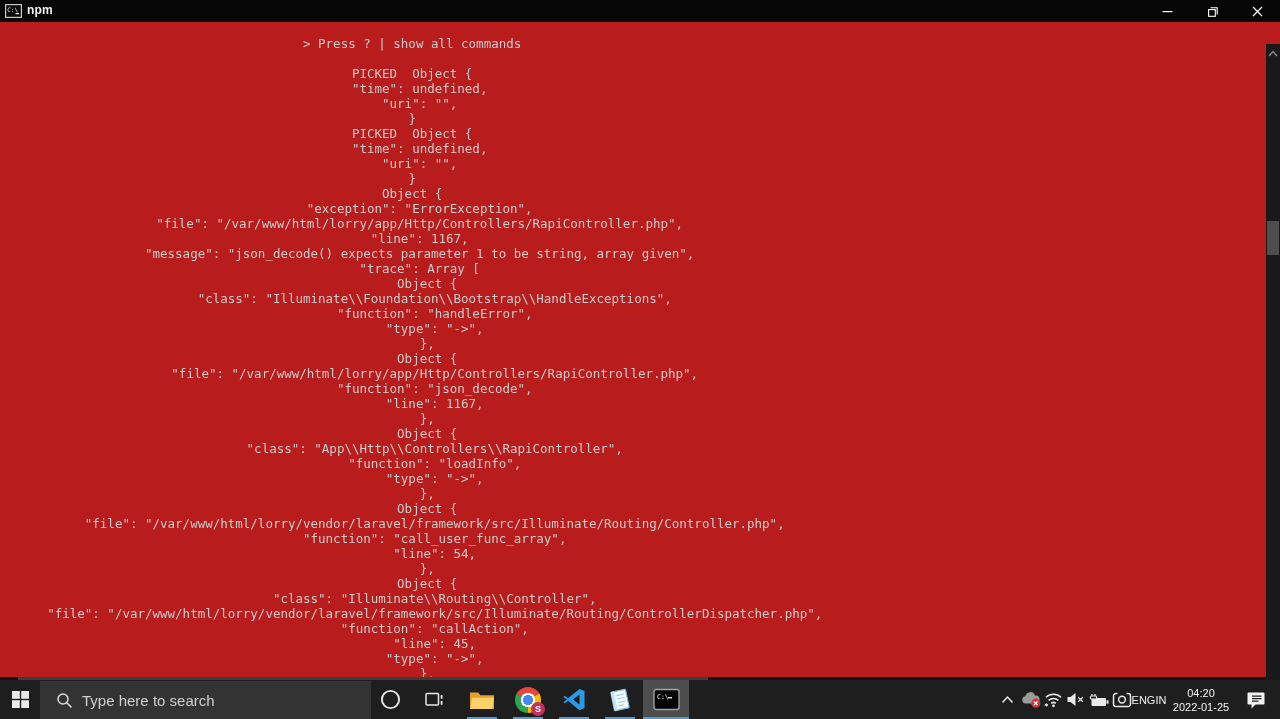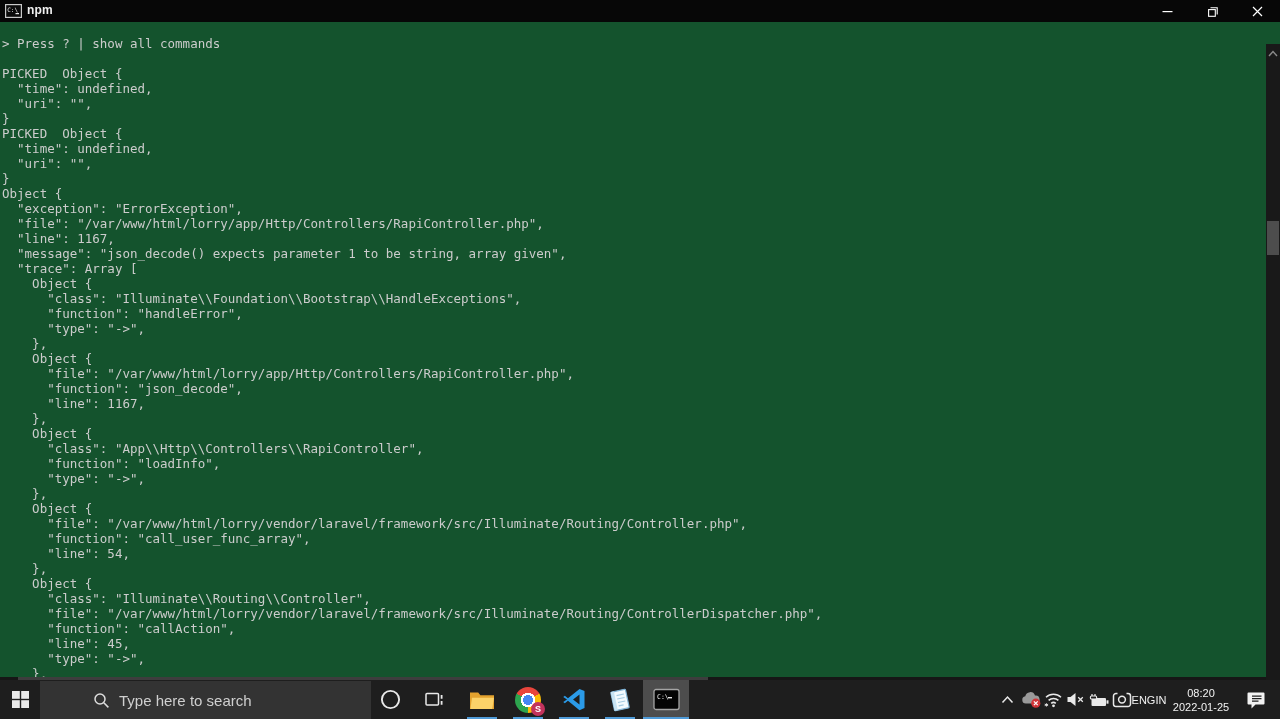--- a/index.html
+++ b/index.html
@@ -8,40 +8,40 @@
             font-family:"Liberation Sans", sans-serif; }
 
   
   .titlebar { position:absolute; left:0; top:0; width:1280px; height:22px; background:#070707; }
   .titlebar .app-icon { position:absolute; left:5px; top:4px; width:17px; height:14px; }
   .titlebar .title { position:absolute; left:27px; top:3px; color:#f0f0f0; font-size:12px; font-weight:bold; letter-spacing:.2px; }
   .winbtn { position:absolute; top:0; width:45px; height:22px; display:flex; align-items:center; justify-content:center; }
   .winbtn.min { left:1145px; } .winbtn.max { left:1190px; } .winbtn.close { left:1235px; }
 
   
-  .terminal { position:absolute; left:0; top:22px; width:1280px; height:658px; background:#14532d; }
+  .terminal { position:absolute; left:0; top:22px; width:1280px; height:658px; background:#b91c1c;text-align:center; }
   .term-text { position:absolute; left:2px; top:14px; color:#cccccc;
                font-family:"DejaVu Sans Mono","Liberation Mono",monospace;
                font-size:12.5px; line-height:15px; white-space:pre; }
 
   
   .vscroll { position:absolute; left:1266px; top:22px; width:14px; height:658px; background:#191919; }
   .vscroll .arrow { position:absolute; left:0; width:14px; height:14px; display:flex; align-items:center; justify-content:center; }
   .vscroll .arrow.up { top:2px; } .vscroll .arrow.down { bottom:2px; }
   .vscroll .thumb { position:absolute; left:1px; top:177px; width:12px; height:34px; background:#4d4d4d; }
 
   
   .hscroll { position:absolute; left:0; top:655px; width:1266px; height:4px; background:#161616; }
   .hscroll .thumb { position:absolute; left:18px; top:0; width:690px; height:4px; background:#3d3d3d; }
 
   
   .taskbar { position:absolute; left:0; top:680px; width:1280px; height:39px; background:#1e1e1e; }
   .tb-btn { position:absolute; top:0; height:39px; display:flex; align-items:center; justify-content:center; }
   .start { left:0; width:40px; }
-  .searchbox { position:absolute; left:40px; top:1px; width:331px; height:38px; background:#333333; display:flex; align-items:center;padding-left:37px; }
+  .searchbox { position:absolute; left:40px; top:1px; width:331px; height:38px; background:#333333; display:flex; align-items:center; }
   .searchbox svg { margin-left:16px; flex:none; }
   .searchbox input { background:transparent; border:none; outline:none; color:#d6d6d6;
                      font-family:"Liberation Sans",sans-serif; font-size:15px; margin-left:9px; width:270px; }
   .searchbox input::placeholder { color:#cfcfcf; opacity:1; }
   .cortana { left:371px; width:38px; }
   .taskview { left:413px; width:42px; }
   .app { width:46px; }
   .app.fe { left:459px; } .app.chrome { left:505px; } .app.code { left:551px; }
   .app.notepad { left:597px; } .app.cmd { left:643px; background:#4d4d4d; }
   .underline { position:absolute; top:37px; height:2px; background:#4f9bd8; }
@@ -281,21 +281,21 @@
         <circle cx="10" cy="8.6" r="3.4" fill="none" stroke="#e9e9e9" stroke-width="1.5"></circle>
       </svg>
     </div>
 
     <div class="t-lang">
       <span>ENG</span>
       <span>IN</span>
     </div>
 
     <div class="t-clock">
-      <span>08:20</span>
+      <span>04:20</span>
       <span>2022-01-25</span>
     </div>
 
     <div class="tray-btn t-action">
       <svg width="20" height="19" viewBox="0 0 20 19">
         <path d="M2.5 2.5 h15 a1 1 0 0 1 1 1 v10 a1 1 0 0 1 -1 1 h-8 l-4 4 v-4 h-3 a1 1 0 0 1 -1 -1 v-10 a1 1 0 0 1 1 -1 Z" fill="#f2f2f2"></path>
         <path d="M6 6.2 H15.5 M6 8.7 H15.5 M6 11.2 H12.5" stroke="#1e1e1e" stroke-width="1.2"></path>
       </svg>
     </div>
 

